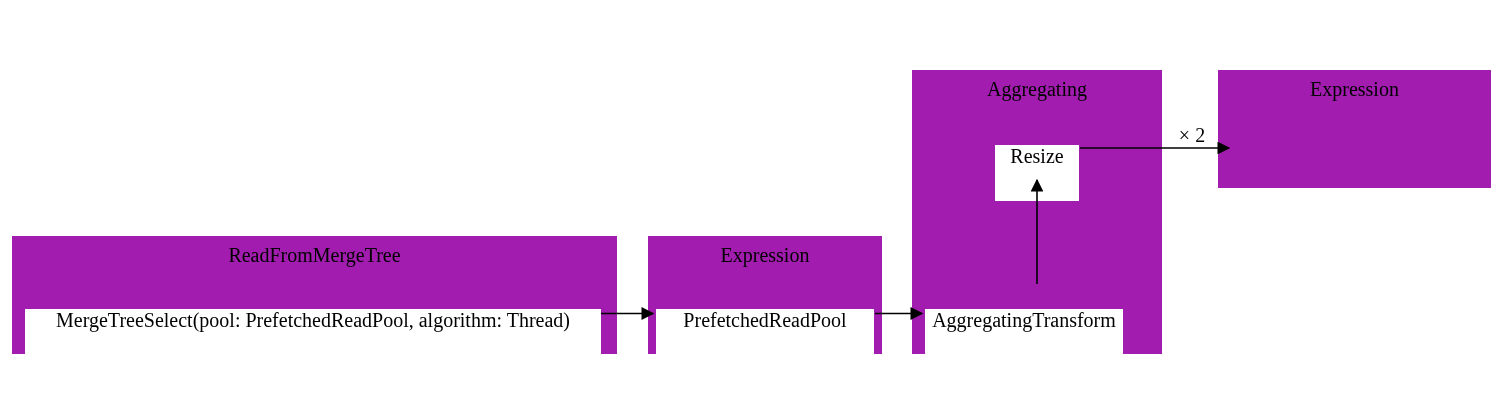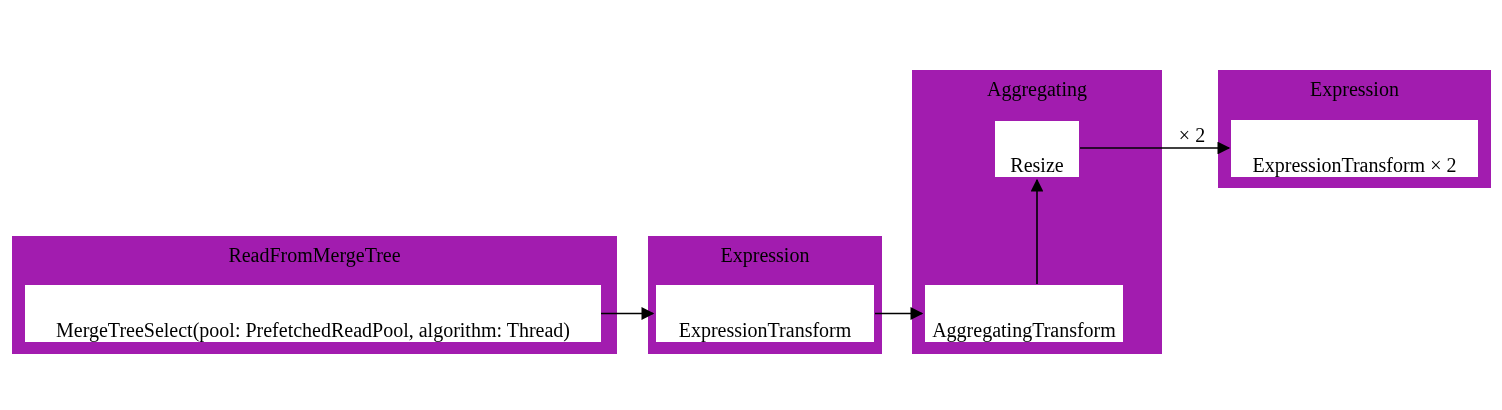--- a/index.html
+++ b/index.html
@@ -24,24 +24,25 @@
     left: 0; right: 0; top: 7px;
     text-align: center;
     font-size: 20px;
     line-height: 24px;
     white-space: nowrap;
   }
   .node {
     position: absolute;
     background: #ffffff;
     display: flex;
-    align-items: flex-end;
+    align-items: flex-start;
     justify-content: center;
     font-size: 20px;
     white-space: nowrap;
+    margin-top: 24px;
   }
   
   .cluster-read  { left: 12px;   top: 236px; width: 605px; height: 118px; }
   .cluster-expr1 { left: 648px;  top: 236px; width: 234px; height: 118px; }
   .cluster-agg   { left: 912px;  top: 70px;  width: 250px; height: 284px; }
   .cluster-expr2 { left: 1218px; top: 70px;  width: 273px; height: 118px; }
   
   .node-mergetreeselect { left: 13px; top: 49px;  width: 576px; height: 57px; }
   .node-exprtransform1  { left: 8px;  top: 49px;  width: 218px; height: 57px; }
   .node-resize          { left: 83px; top: 51px;  width: 84px;  height: 56px; }
@@ -70,39 +71,36 @@
   <div class="cluster cluster-read">
     <div class="cluster-title">ReadFromMergeTree</div>
     <div class="node node-mergetreeselect">
       <span>MergeTreeSelect(pool: PrefetchedReadPool, algorithm: Thread)</span>
     </div>
   </div>
 
   <div class="cluster cluster-expr1">
     <div class="cluster-title">Expression</div>
     <div class="node node-exprtransform1">
-      <span>ExpressionTransform</span>
+      <span>PrefetchedReadPool</span>
     </div>
   </div>
 
   <div class="cluster cluster-agg">
     <div class="cluster-title">Aggregating</div>
     <div class="node node-resize">
       <span>Resize</span>
     </div>
     <div class="node node-aggtransform">
       <span>AggregatingTransform</span>
     </div>
   </div>
 
   <div class="cluster cluster-expr2">
     <div class="cluster-title">Expression</div>
-    <div class="node node-exprtransform2">
-      <span>ExpressionTransform × 2</span>
-    </div>
   </div>
 
   <svg class="edges" viewBox="0 0 1502 410" xmlns="http://www.w3.org/2000/svg">
     <defs>
       <marker id="arrowhead" viewBox="0 0 10 10" refX="9" refY="5" markerWidth="10" markerHeight="8" orient="auto-start-reverse">
         <path d="M0,0 L10,5 L0,10 z" fill="#000000"></path>
       </marker>
     </defs>
     <line x1="601" y1="313.5" x2="653" y2="313.5" stroke="#000000" stroke-width="1.6" marker-end="url(#arrowhead)"></line>
     <line x1="875" y1="313.5" x2="922" y2="313.5" stroke="#000000" stroke-width="1.6" marker-end="url(#arrowhead)"></line>

